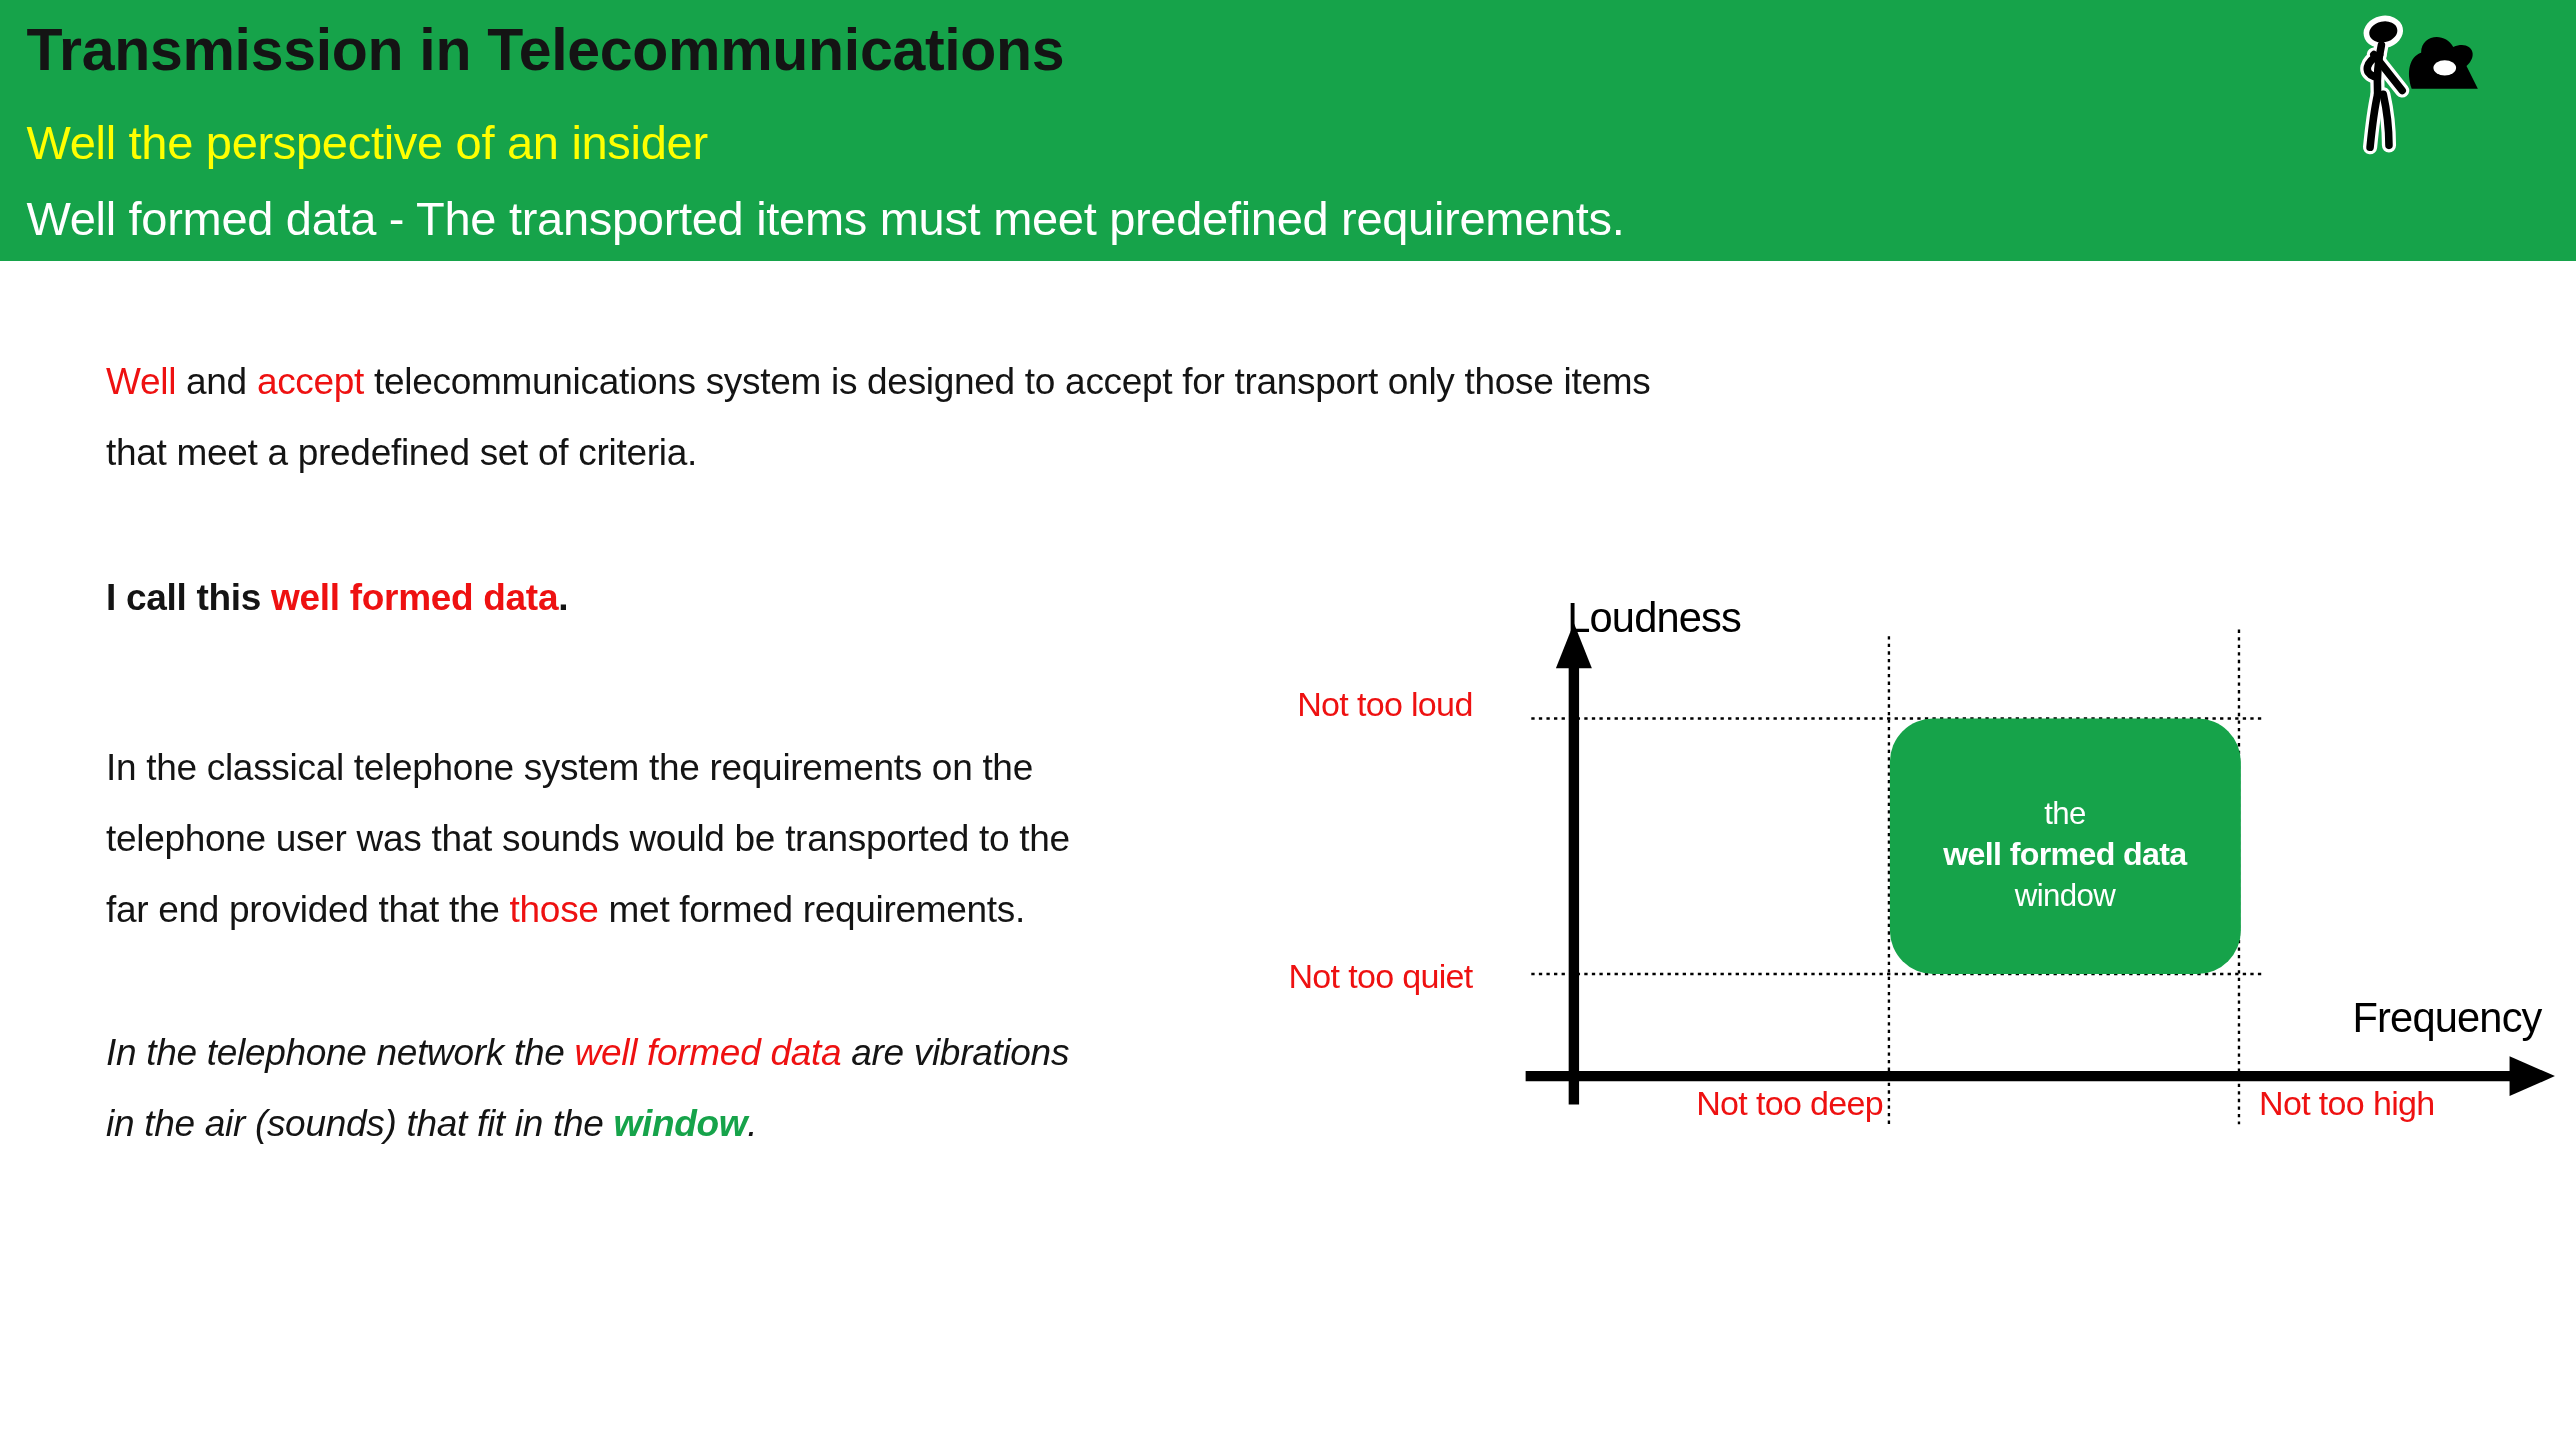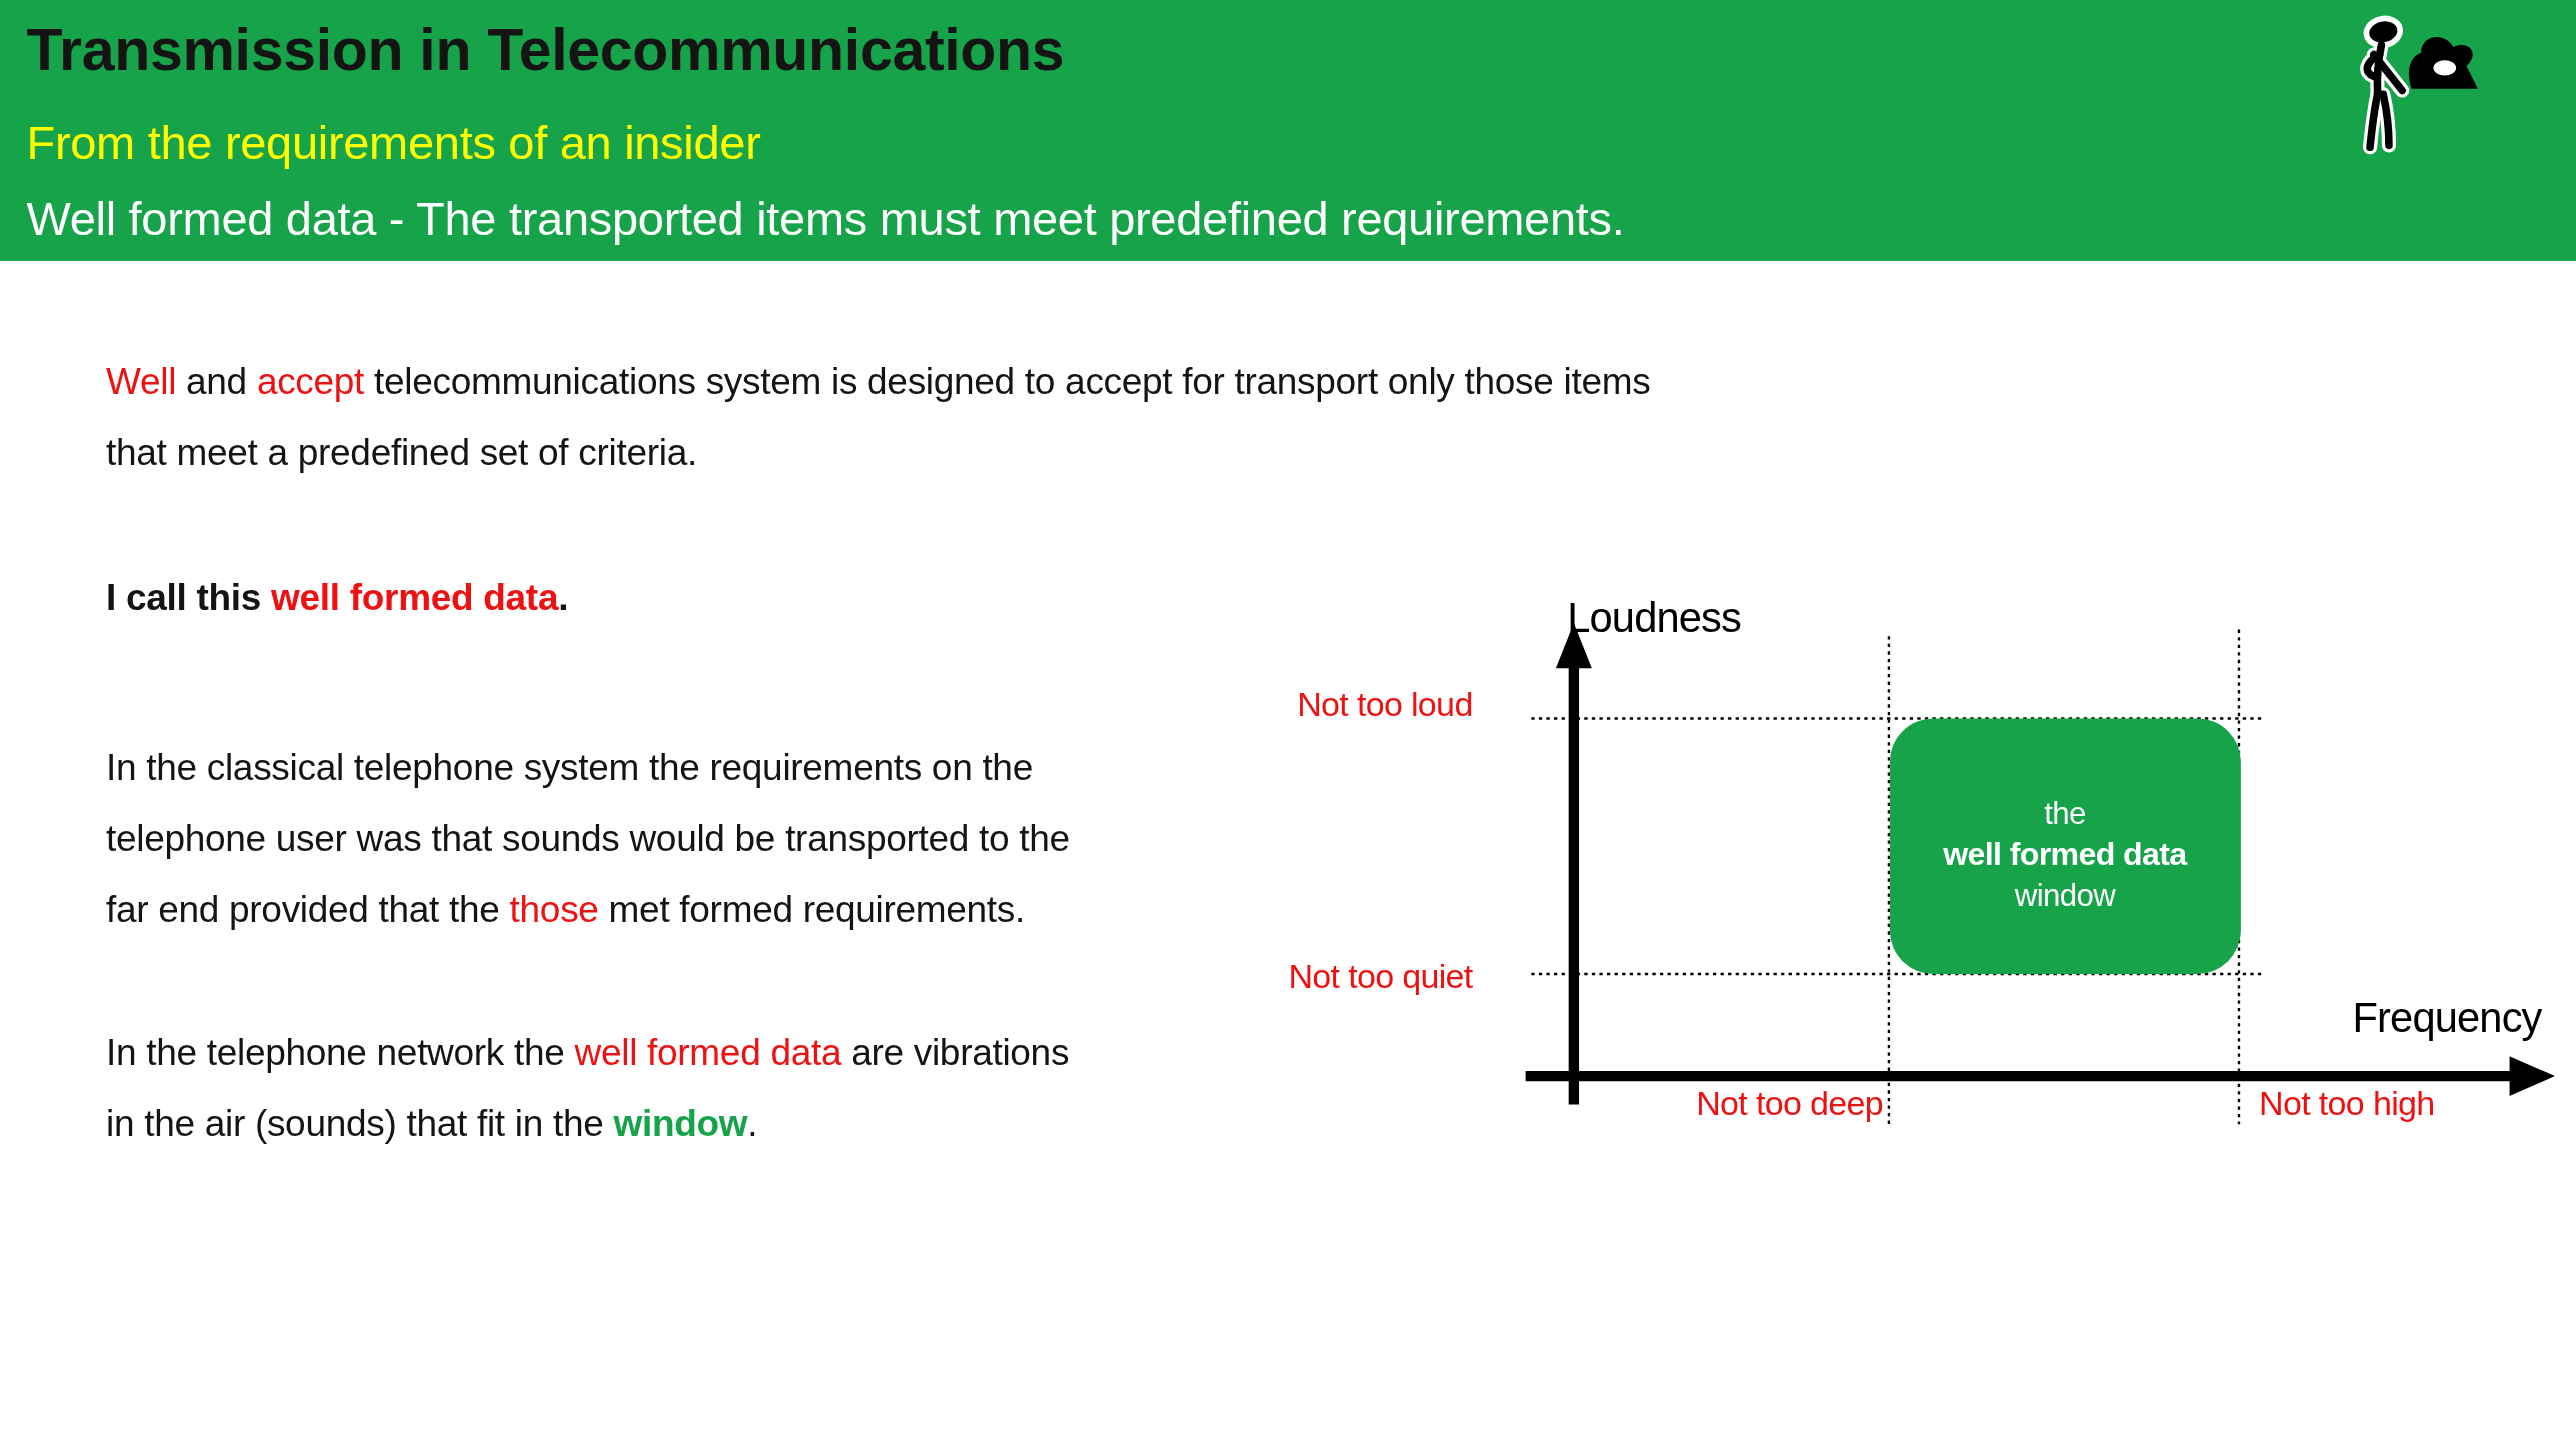--- a/index.html
+++ b/index.html
@@ -52,21 +52,21 @@
   .body-text{
     position:absolute;left:106px;top:346px;
     width:1609px;
     color:var(--black);
     font-size:37px;line-height:71px;
   }
   .body-text p{margin:0;}
   .p1{width:1571px;margin-bottom:74px !important;}
   .p2{width:1571px;margin-bottom:99px !important;font-weight:bold;}
   .p3{width:989px;margin-bottom:72px !important;}
-  .p4{width:989px;}
+  .p4{width:989px;font-style:italic;}
   .c-red{color:var(--red);}
   .c-green{color:var(--green);}
   .bold{font-weight:bold;}
 
   
   .diagram{
     position:absolute;left:1287px;top:587px;
     width:1289px;height:579px;
   }
   .diagram text{
@@ -78,21 +78,21 @@
   .window-text{font-size:33px;fill:#fff;}
   .window-text-bold{font-size:34px;fill:#fff;font-weight:bold;}
 </style>
 </head>
 <body>
 
 <div class="slide">
 
   <div class="header">
     <div class="title">Transmission in Telecommunications</div>
-    <div class="subtitle">From the requirements of an insider</div>
+    <div class="subtitle">Well the perspective of an insider</div>
     <div class="tagline">Well formed data - The transported items must meet predefined requirements.</div>
 
     <svg class="header-icon" viewBox="0 0 170 165" aria-hidden="true">
 
       <g stroke="#fff" stroke-width="15" fill="none" stroke-linecap="round">
         <path d="M50,34 C46,52 45,66 46,86"></path>
         <path d="M42,44 L72,82"></path>
         <path d="M48,44 C33,52 31,63 42,67"></path>
         <path d="M46,86 C42,104 40,122 38,142"></path>
         <path d="M52,86 C56,104 58,122 58,140"></path>

